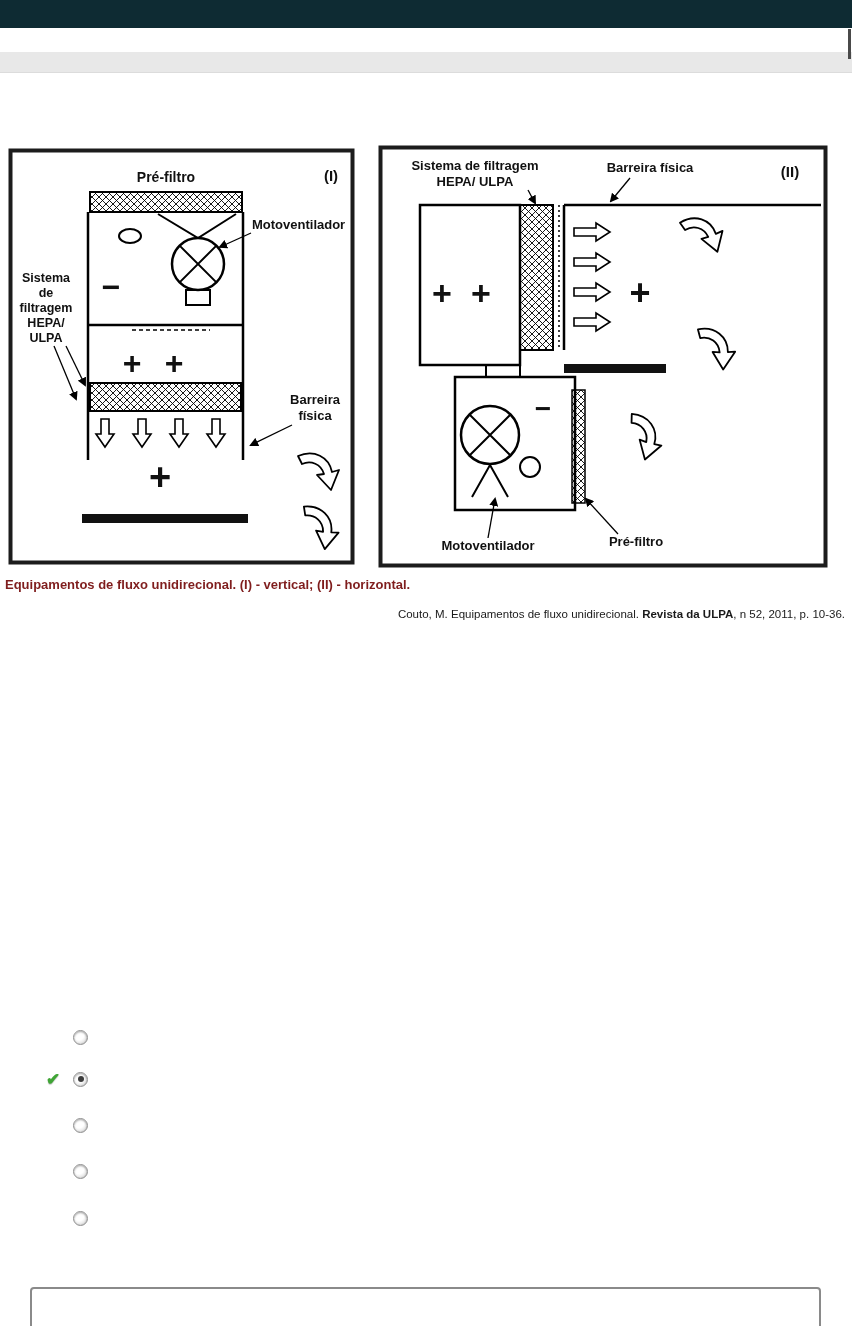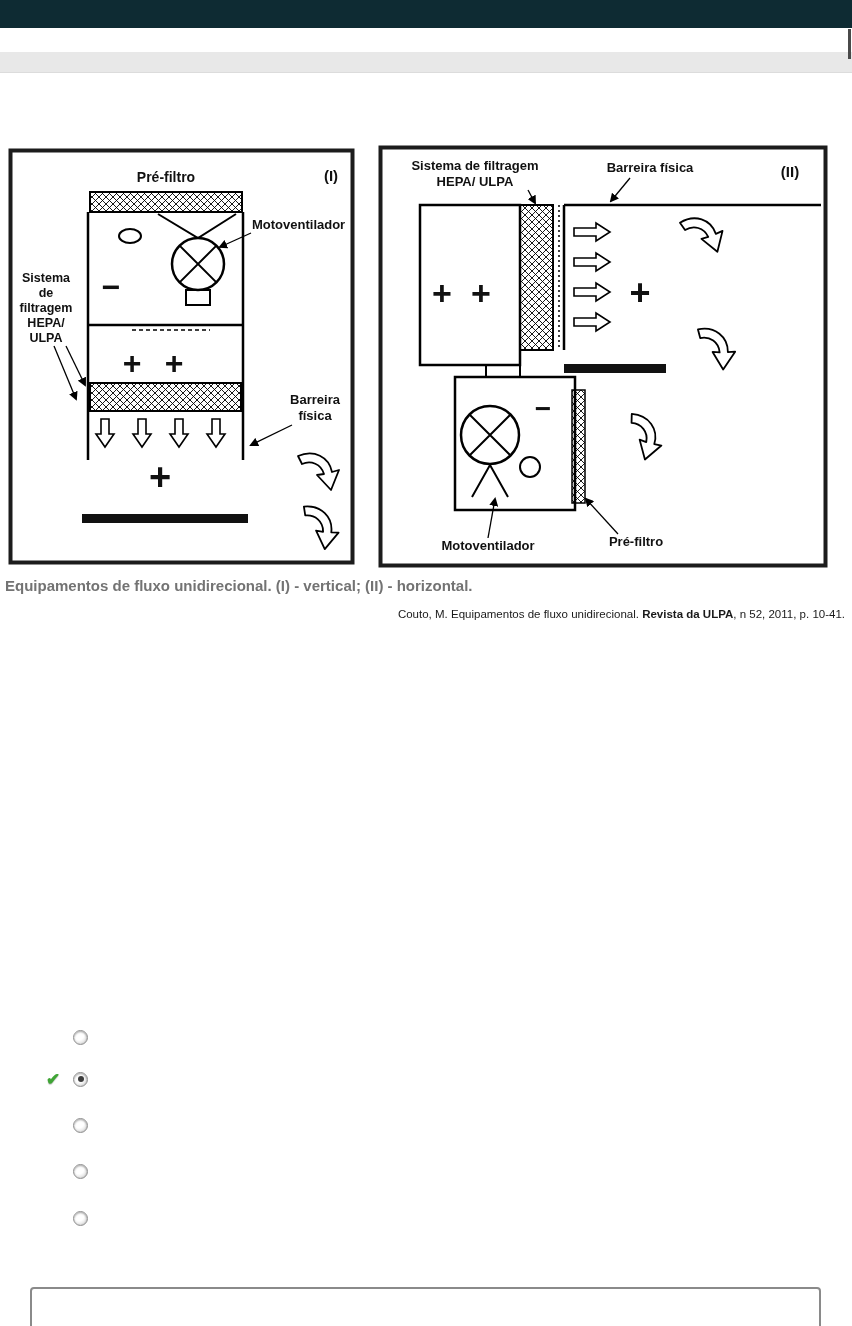--- a/index.html
+++ b/index.html
@@ -3,21 +3,21 @@
 <meta charset="utf-8">
 <style>
   *{margin:0;padding:0;box-sizing:border-box}
   html,body{width:852px;height:1326px}
   body{position:relative;background:#fff;font-family:"Liberation Sans",sans-serif;overflow:hidden}
   .topbar{position:absolute;left:0;top:0;width:852px;height:28px;background:#0e2b33}
   .graybar{position:absolute;left:0;top:52px;width:852px;height:21px;background:#e8e8e8;border-bottom:1px solid #dcdcdc}
   .scrollthumb{position:absolute;right:1px;top:29px;width:3px;height:30px;background:#4a4a4a}
   .fig1{position:absolute;left:8px;top:148px}
   .fig2{position:absolute;left:378px;top:145px}
-  .caption{position:absolute;left:5px;top:577px;font-size:15px;font-weight:700;color:#737373}
+  .caption{position:absolute;left:5px;top:577px;font-size:13px;font-weight:700;color:#7f1d1d}
   .citation{position:absolute;right:7px;top:608px;font-size:11.5px;color:#1a1a1a}
   .citation b{font-weight:700}
   .option-row{position:absolute;left:46px;display:flex;align-items:center;gap:13px;height:20px}
   .check{visibility:hidden;color:#3fa535;font-size:17px;font-weight:700;line-height:1;text-shadow:0 1px 1px rgba(0,0,0,.25)}
   .option-row.checked .check{visibility:visible}
   .radio{width:15px;height:15px;border-radius:50%;border:1px solid #8f8f8f;
     background:radial-gradient(circle at 38% 32%,#ffffff 40%,#ececec 62%,#b5b5b5 100%);
     box-shadow:inset 0 1px 2px rgba(0,0,0,.35);display:flex;align-items:center;justify-content:center;cursor:pointer}
   .dot{width:6px;height:6px;border-radius:50%;background:#3c3c3c;display:none}
   .option-row.checked .dot{display:block}
@@ -143,21 +143,21 @@
   <line x1="110" y1="393" x2="117" y2="354" stroke="#000" stroke-width="1.3" marker-end="url(#ah)"></line>
   <text class="dlabel" x="258" y="401" text-anchor="middle" font-size="13">Pré-filtro</text>
   <line x1="240" y1="389" x2="208" y2="354" stroke="#000" stroke-width="1.3" marker-end="url(#ah)"></line>
 </svg>
 
 <div class="caption">
   <span>Equipamentos de fluxo unidirecional. (I) - vertical; (II) - horizontal.</span>
 </div>
 
 <div class="citation">
-  <span>Couto, M. Equipamentos de fluxo unidirecional. </span><b>Revista da ULPA</b><span>, n 52, 2011, p. 10-41.</span>
+  <span>Couto, M. Equipamentos de fluxo unidirecional. </span><b>Revista da ULPA</b><span>, n 52, 2011, p. 10-36.</span>
 </div>
 
 <div class="option-row" style="top:1027px">
   <span class="check">✔</span>
   <span class="radio"></span>
 </div>
 <div class="option-row checked" style="top:1069px">
   <span class="check">✔</span>
   <span class="radio">
       <span class="dot"></span>

